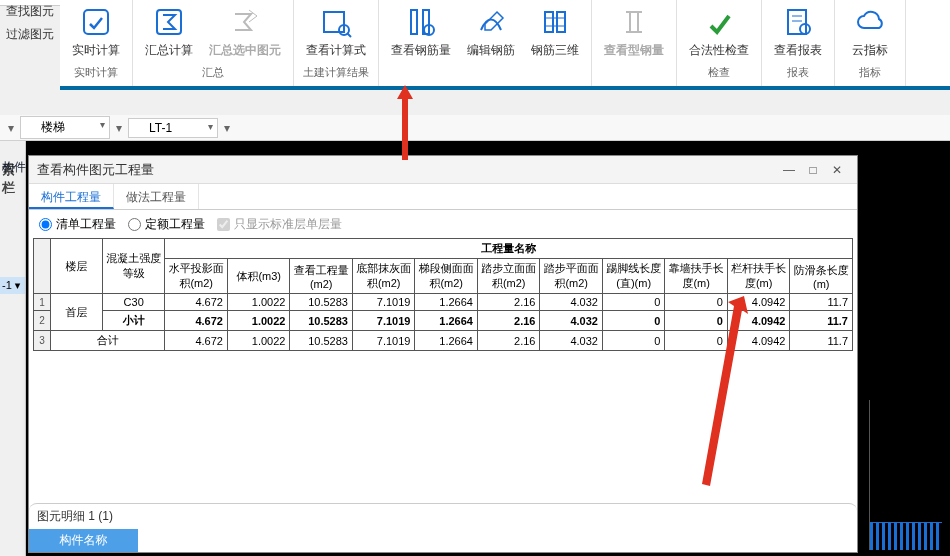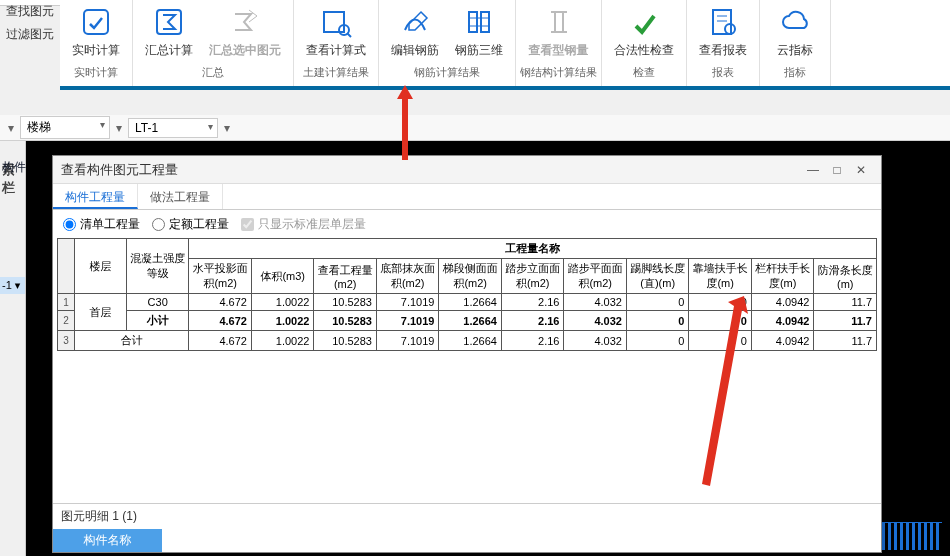--- a/index.html
+++ b/index.html
@@ -16,37 +16,37 @@
 .rgroup-label { font-size:11px; color:#666; padding:2px 0 4px; text-align:center; width:100%; }
 .rbtn { display:flex; flex-direction:column; align-items:center; justify-content:flex-start; padding:4px 8px; cursor:pointer; min-width:62px; }
 .rbtn.active { background:#cde3f8; border:1px solid #8bb8e8; }
 .rbtn.disabled { color:#aaa; }
 .rbtn .icon { width:32px; height:32px; display:flex; align-items:center; justify-content:center; margin-bottom:4px; }
 .rbtn .label { font-size:12px; color:#333; text-align:center; white-space:nowrap; }
 .rbtn.disabled .label { color:#aaa;font-weight:bold; }
 
 
 .dropdown-row { position:absolute; top:115px; left:0; right:0; height:26px; background:#f8f8f8; display:flex; align-items:center; padding:0 8px; gap:6px; border-bottom:1px solid #d0d0d0; }
-.dd { border:1px solid #ccc; background:#fff; padding:2px 18px 2px 6px; font-size:12px; position:relative; min-width:90px; }
+.dd { border:1px solid #ccc; background:#fff; padding:2px 18px 2px 20px; font-size:12px; position:relative; min-width:90px; }
 .dd::after { content:"▾"; position:absolute; right:4px; top:2px; font-size:10px; color:#666; }
 
 
 .leftstrip { position:absolute; left:0; top:141px; bottom:0; width:26px; background:#f0f0f0; border-right:1px solid #ccc; }
 .leftstrip .txt { font-size:13px; padding:20px 2px; color:#444;font-weight:bold; }
 .leftstrip .tag { background:#cde3f8; font-size:11px; padding:2px; margin-top:60px; }
 
 
 .canvas { position:absolute; left:26px; top:141px; right:0; bottom:0; background:#000; }
 
 
 .arrow1 { position:absolute; left:395px; top:85px; width:20px; height:75px; pointer-events:none; }
 .arrow2 { position:absolute; left:700px; top:296px; width:50px; height:190px; pointer-events:none; }
 
 
-.modal { position:absolute; left:28px; top:155px; width:830px; height:398px; background:#fff; border:1px solid #888; box-shadow:2px 2px 8px rgba(0,0,0,0.25); display:flex; flex-direction:column;margin-left:24px; }
+.modal { position:absolute; left:28px; top:155px; width:830px; height:398px; background:#fff; border:1px solid #888; box-shadow:2px 2px 8px rgba(0,0,0,0.25); display:flex; flex-direction:column; }
 .modal-title { height:28px; display:flex; align-items:center; padding:0 8px; background:#f4f4f4; border-bottom:1px solid #ddd; }
 .modal-title .t { flex:1; font-size:13px; color:#333; }
 .modal-title .winbtn { width:24px; height:20px; display:flex; align-items:center; justify-content:center; color:#555; cursor:pointer; }
 
 .modal-tabs { height:26px; display:flex; border-bottom:1px solid #ccc; }
 .mtab { padding:5px 12px; font-size:12px; color:#555; cursor:pointer; border-right:1px solid #e4e4e4; }
 .mtab.active { color:#1a6fd6; border-bottom:2px solid #1a6fd6; background:#fff; }
 
 .modal-opts { height:28px; display:flex; align-items:center; gap:12px; padding:0 10px; font-size:12px; }
 .modal-opts label { display:flex; align-items:center; gap:4px; }
@@ -54,21 +54,21 @@
 
 .table-wrap { flex:1; overflow:auto; padding:0 4px; }
 table.data { border-collapse:collapse; width:100%; font-size:11px; }
 table.data th, table.data td { border:1px solid #555; padding:2px 3px; text-align:center; background:#fff; }
 table.data th { font-weight:normal; background:#fff; }
 table.data .rownum { width:16px; background:#f0f0f0; font-size:10px; color:#555; }
 table.data td.num { text-align:right; padding-right:4px; }
 table.data .bold td { font-weight:bold; }
 table.data .bold td.rownum { font-weight:normal; }
 
-.modal-footer { border-top:1px solid #ccc; }
+.modal-footer { border-top:1px solid #ccc;border-radius:8px; }
 .detail-title { padding:4px 8px; font-size:12px; color:#333; }
 .detail-heads { display:flex; }
 .detail-heads .dh { background:#4da0e8; color:#fff; padding:3px 0; text-align:center; font-size:12px; width:110px; border-right:1px solid #fff; }
 .behind-left { position:absolute; left:0; top:155px; width:28px; font-size:12px; color:#0f172a; padding:4px 2px; }
 </style>
 </head>
 <body>
 
 <div class="ribbon-tabs"></div>
 <div class="sidebar-left">
@@ -127,52 +127,60 @@
           <div class="label">查看计算式</div>
         </div>
       </div>
       <div class="rgroup-label">土建计算结果</div>
     </div>
     <div class="rgroup">
       <div class="rgroup-btns">
         <div class="rbtn">
           <div class="icon">
             <svg width="32" height="32" viewBox="0 0 32 32">
+              <rect x="6" y="4" width="6" height="24" fill="none" stroke="#1a6fd6" stroke-width="2"></rect>
+              <rect x="18" y="4" width="6" height="24" fill="none" stroke="#1a6fd6" stroke-width="2"></rect>
+              <circle cx="24" cy="24" r="5" fill="none" stroke="#1a6fd6" stroke-width="2"></circle>
+            </svg>
+          </div>
+          <div class="label">查看钢筋量</div>
+        </div>
+        <div class="rbtn">
+          <div class="icon">
+            <svg width="32" height="32" viewBox="0 0 32 32">
               <path d="M6 24 c6 -14 14 -14 20 0" stroke="#1a6fd6" stroke-width="2" fill="none"></path>
               <path d="M22 6 l6 6 -12 12 -6 0 0 -6 z" stroke="#1a6fd6" stroke-width="1.5" fill="none"></path>
             </svg>
           </div>
           <div class="label">编辑钢筋</div>
         </div>
         <div class="rbtn">
           <div class="icon">
             <svg width="32" height="32" viewBox="0 0 32 32">
               <rect x="6" y="6" width="8" height="20" fill="none" stroke="#1a6fd6" stroke-width="2"></rect>
               <rect x="18" y="6" width="8" height="20" fill="none" stroke="#1a6fd6" stroke-width="2"></rect>
               <line x1="6" y1="12" x2="26" y2="12" stroke="#1a6fd6"></line>
               <line x1="6" y1="20" x2="26" y2="20" stroke="#1a6fd6"></line>
             </svg>
           </div>
           <div class="label">钢筋三维</div>
         </div>
       </div>
-      <div class="rgroup-label">钢筋计算结果</div>
     </div>
     <div class="rgroup">
       <div class="rgroup-btns">
         <div class="rbtn disabled">
           <div class="icon">
             <svg width="32" height="32" viewBox="0 0 32 32">
               <path d="M8 6 h16 M12 6 v20 M20 6 v20 M8 26 h16" stroke="#bbb" stroke-width="2" fill="none"></path>
             </svg>
           </div>
           <div class="label">查看型钢量</div>
         </div>
       </div>
-      <div class="rgroup-label">钢结构计算结果</div>
     </div>
     <div class="rgroup">
       <div class="rgroup-btns">
         <div class="rbtn">
           <div class="icon">
             <svg width="32" height="32" viewBox="0 0 32 32">
               <path d="M8 20 l6 6 l12 -16" stroke="#2a9d3a" stroke-width="4" fill="none"></path>
             </svg>
           </div>
           <div class="label">合法性检查</div>

